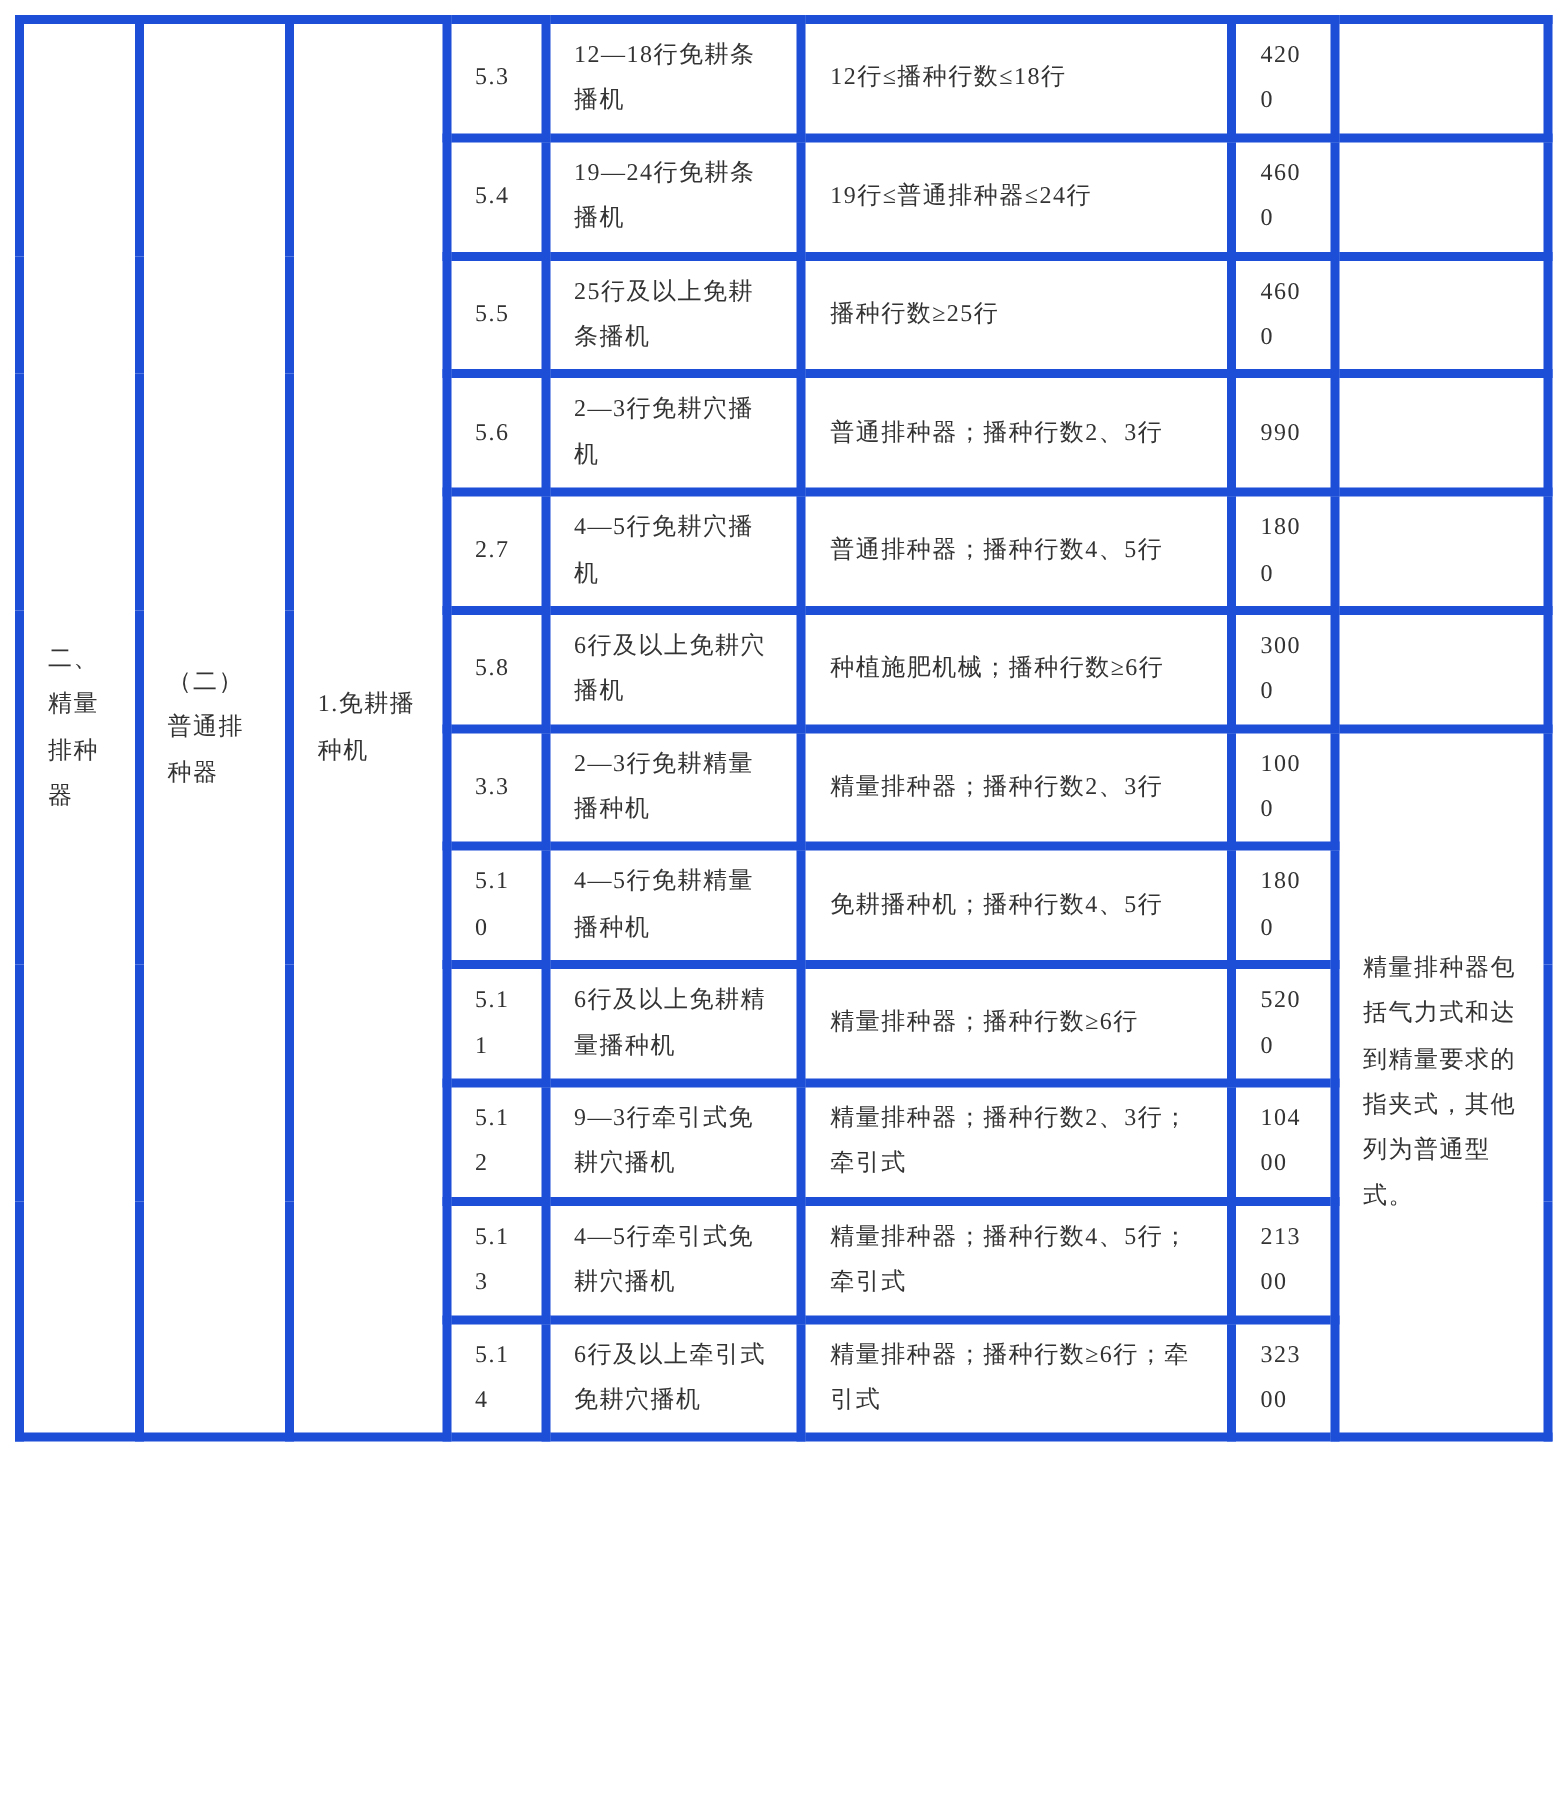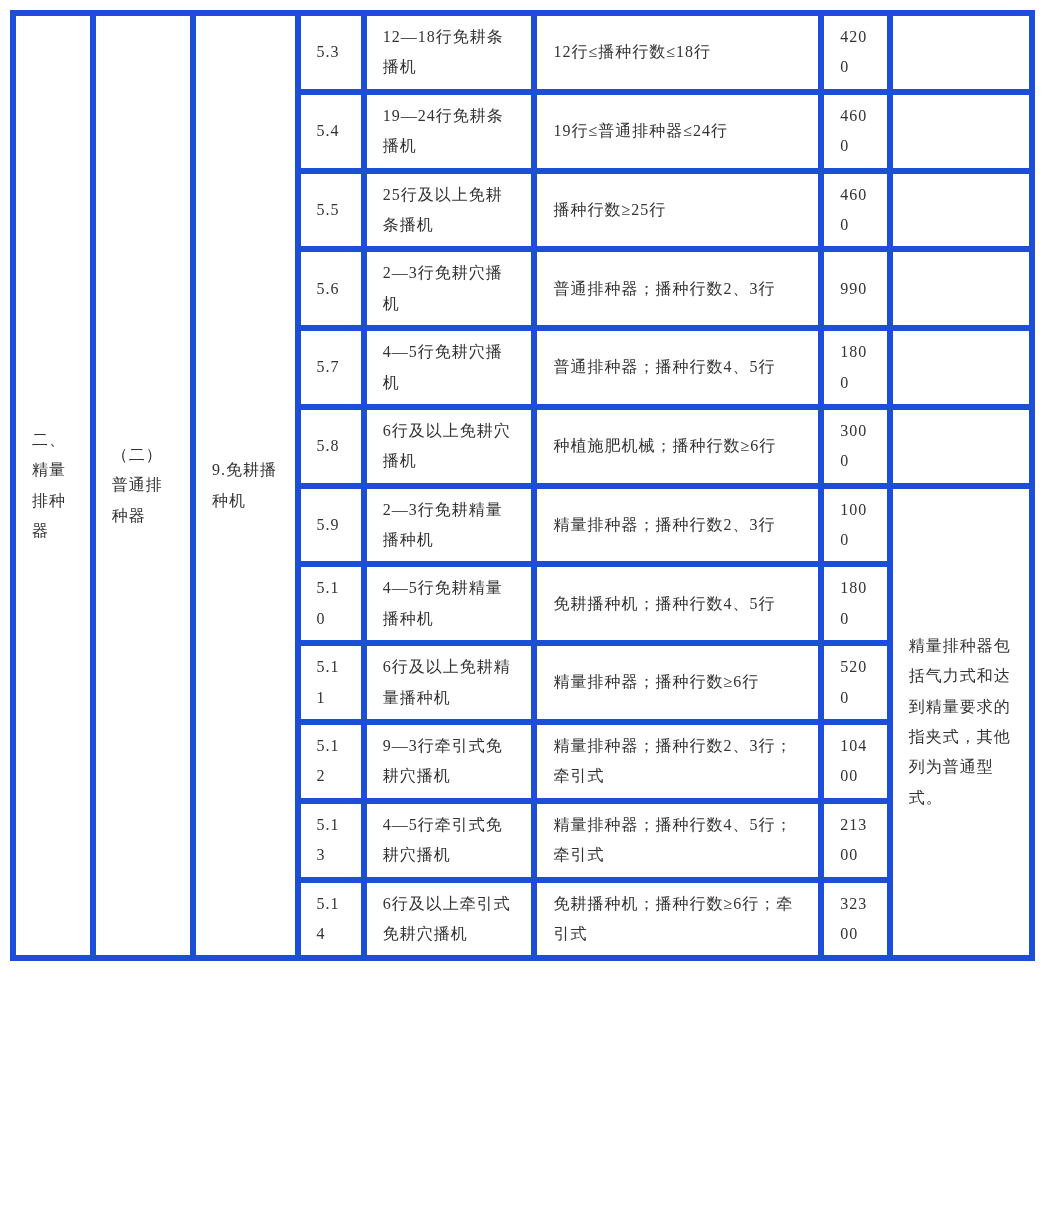--- a/index.html
+++ b/index.html
@@ -43,21 +43,21 @@
       <col class="c4">
     <col class="c5">
       <col class="c6">
       <col class="c7">
       <col class="c8">
   </colgroup>
   <tbody id="tbody">
     <tr>
       <td rowspan="12">二、精量排种器</td>
       <td rowspan="12">（二）普通排种器</td>
-      <td rowspan="12">9.免耕播种机</td>
+      <td rowspan="12">1.免耕播种机</td>
       <td>5.3</td>
       <td>12—18行免耕条播机</td>
       <td>12行≤播种行数≤18行</td>
       <td>4200</td>
       <td></td>
     </tr>
     <tr>
       <td>5.4</td>
       <td>19—24行免耕条播机</td>
       <td>19行≤普通排种器≤24行</td>
@@ -72,35 +72,35 @@
       <td></td>
     </tr>
     <tr>
       <td>5.6</td>
       <td>2—3行免耕穴播机</td>
       <td>普通排种器；播种行数2、3行</td>
       <td>990</td>
       <td></td>
     </tr>
     <tr>
-      <td>5.7</td>
+      <td>2.7</td>
       <td>4—5行免耕穴播机</td>
       <td>普通排种器；播种行数4、5行</td>
       <td>1800</td>
       <td></td>
     </tr>
     <tr>
       <td>5.8</td>
       <td>6行及以上免耕穴播机</td>
       <td>种植施肥机械；播种行数≥6行</td>
       <td>3000</td>
       <td></td>
     </tr>
     <tr>
-      <td>5.9</td>
+      <td>3.3</td>
       <td>2—3行免耕精量播种机</td>
       <td>精量排种器；播种行数2、3行</td>
       <td>1000</td>
       <td rowspan="6">精量排种器包括气力式和达到精量要求的指夹式，其他列为普通型式。</td>
     </tr>
     <tr>
       <td>5.10</td>
       <td>4—5行免耕精量播种机</td>
       <td>免耕播种机；播种行数4、5行</td>
       <td>1800</td>
@@ -119,17 +119,17 @@
     </tr>
     <tr>
       <td>5.13</td>
       <td>4—5行牵引式免耕穴播机</td>
       <td>精量排种器；播种行数4、5行；牵引式</td>
       <td>21300</td>
     </tr>
     <tr>
       <td>5.14</td>
       <td>6行及以上牵引式免耕穴播机</td>
-      <td>免耕播种机；播种行数≥6行；牵引式</td>
+      <td>精量排种器；播种行数≥6行；牵引式</td>
       <td>32300</td>
     </tr>
   </tbody>
 </table>
 
 </body></html>

